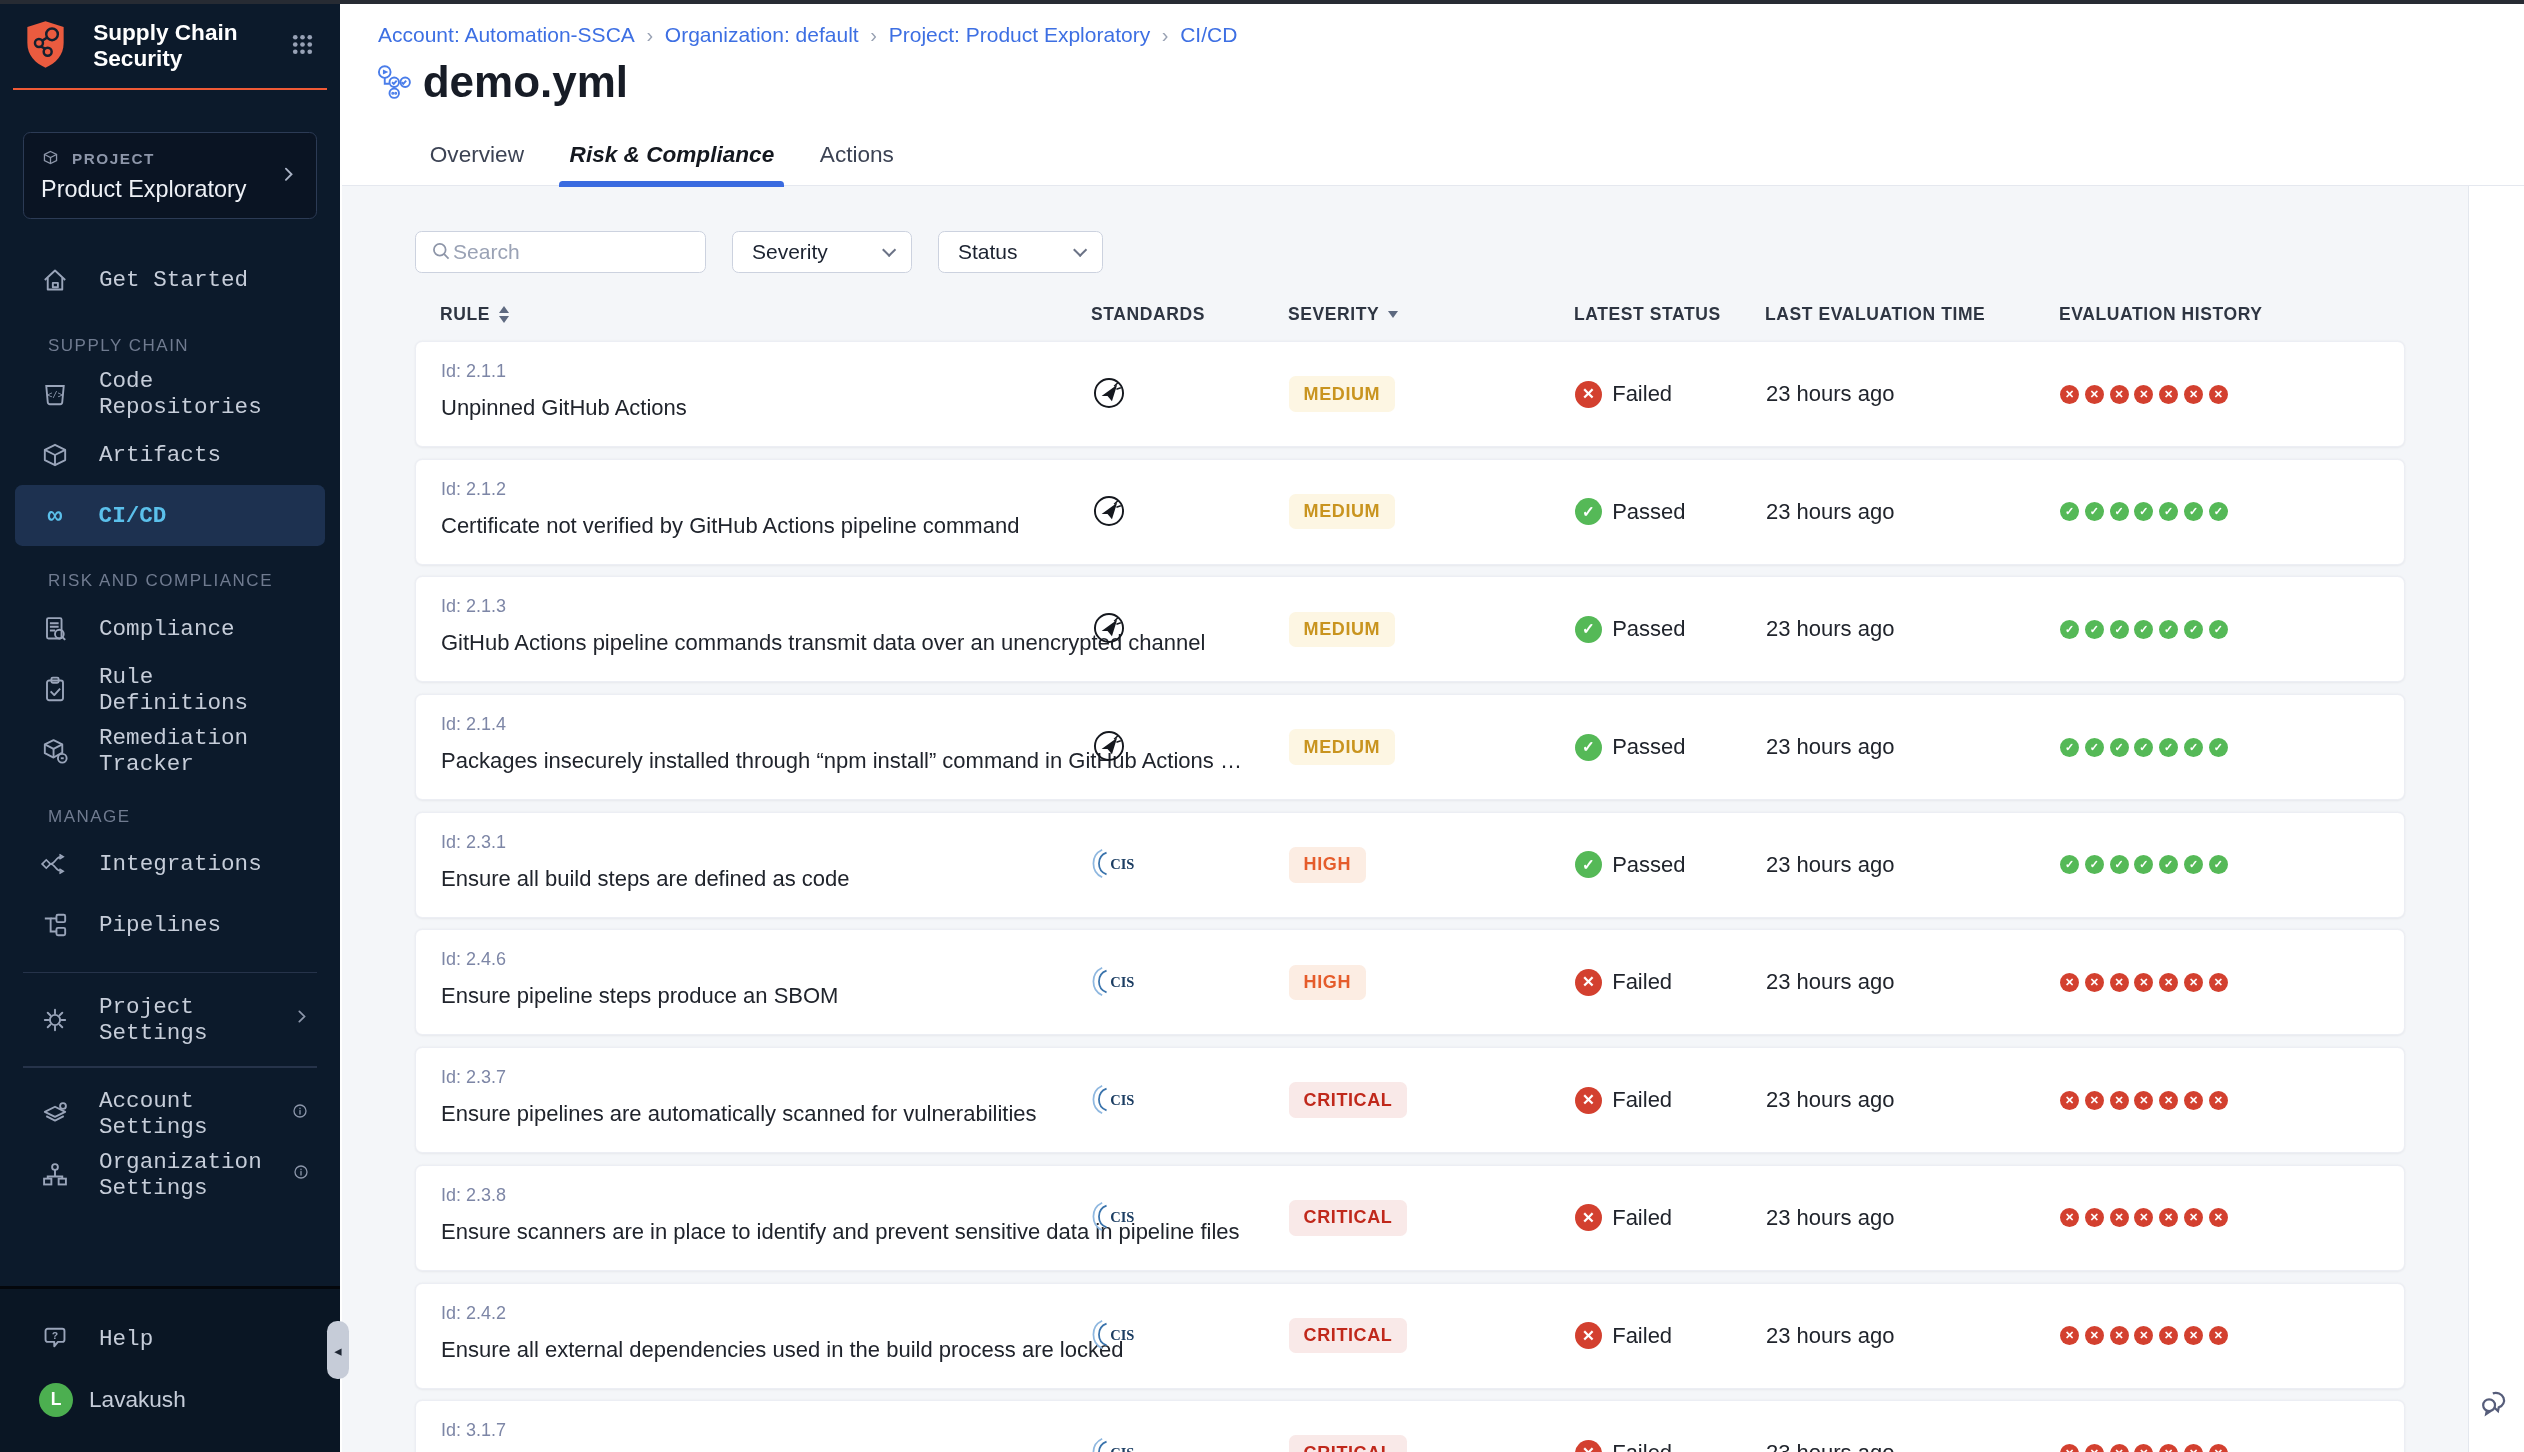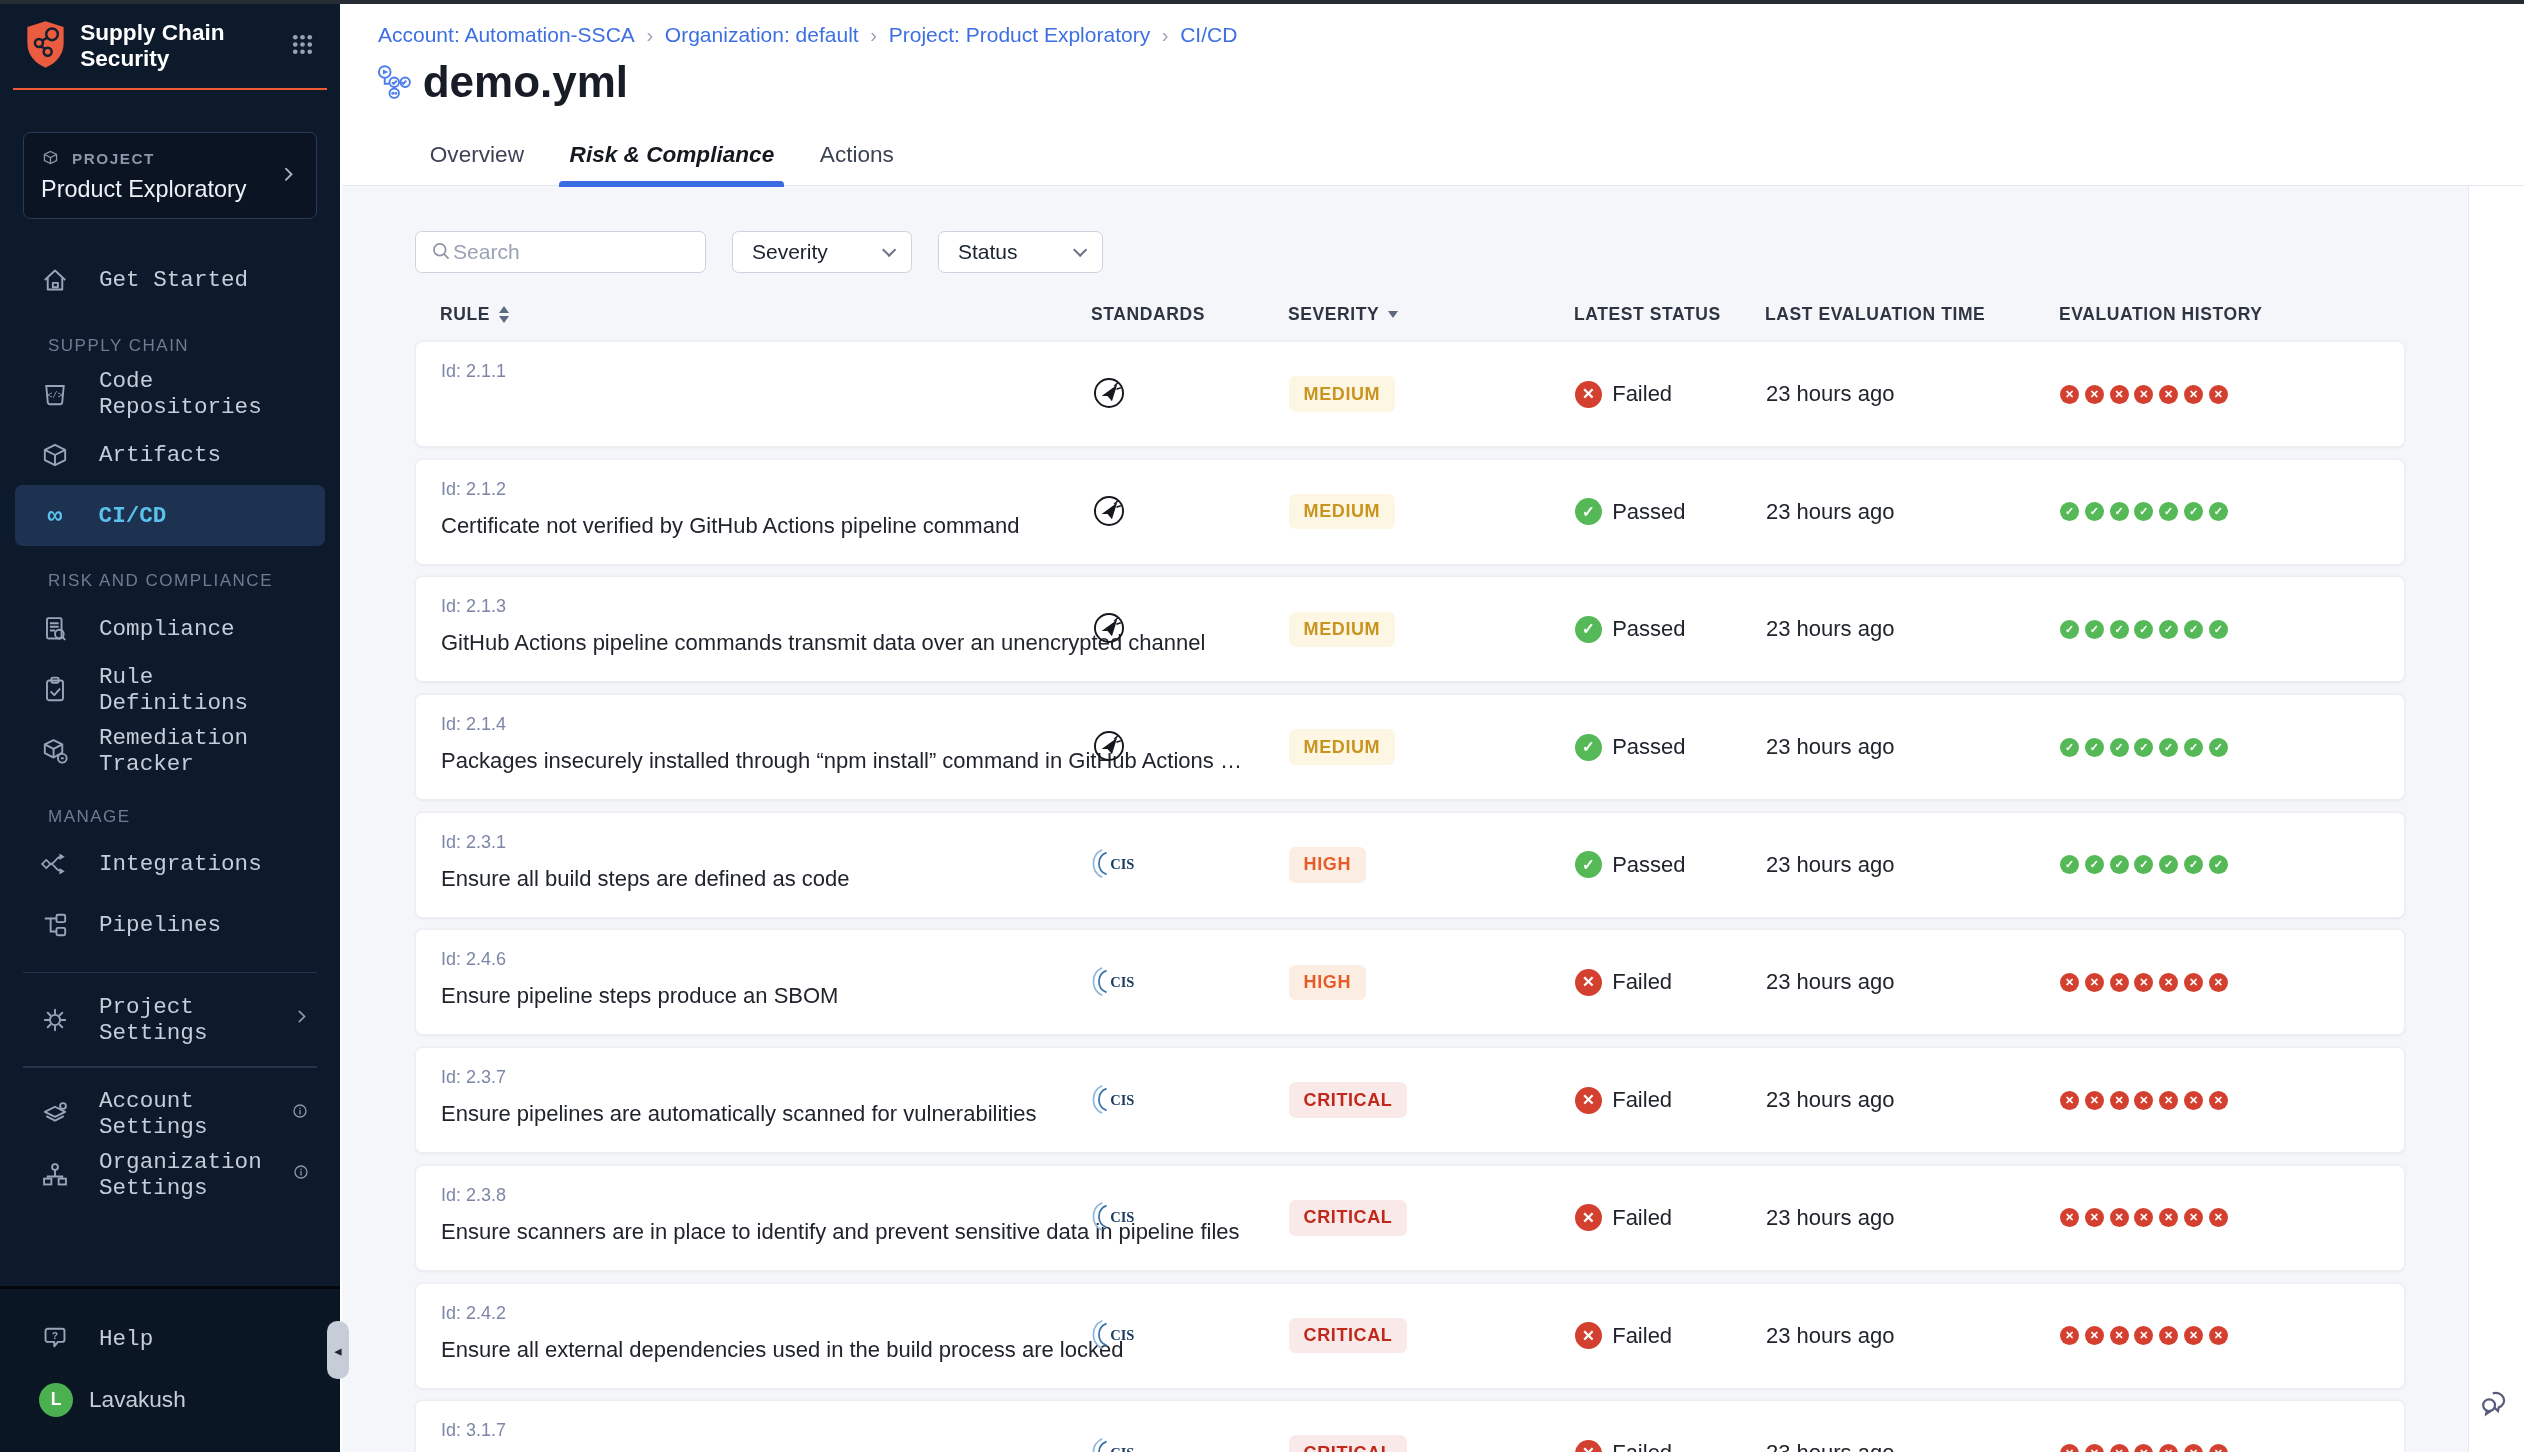--- a/index.html
+++ b/index.html
@@ -3,21 +3,21 @@
 <meta charset="utf-8">
 <style>
   * { box-sizing: border-box; margin: 0; padding: 0; }
   html, body { width: 2525px; height: 1452px; overflow: hidden; }
   body { font-family: "Liberation Sans", sans-serif; background: #f4f6f9; position: relative; }
 
   .top-strip { position: absolute; top: 0; left: 0; width: 100%; height: 4.4px; background: #272b33; z-index: 60; }
 
   
   .sidebar { position: absolute; left: 0; top: 0; width: 340px; height: 100%; background: #0c1a2b; z-index: 40; }
-  .logo-row { display: flex; align-items: center; gap: 12px; margin: 0 13px; padding: 19px 10.2px 16px 10.2px; border-bottom: 2.9px solid #f05a36; }
+  .logo-row { display: flex; align-items: center; gap: 25px; margin: 0 13px; padding: 19px 10.2px 16px 10.2px; border-bottom: 2.9px solid #f05a36; }
   .logo-title { color: #fff; font-size: 22.6px; font-weight: bold; line-height: 1.15; width: 153px; }
   .grid-icon { margin-left: auto; cursor: pointer; color: #98a2b6; }
   .project-card { margin: 42px 22.6px 0 22.6px; background: #0a1423; border: 1.5px solid #2c3b55; border-radius: 7.3px; padding: 14.6px 17.5px; display: flex; align-items: center; cursor: pointer; }
   .project-meta { display: flex; flex-direction: column; gap: 5.8px; }
   .project-label { display: flex; align-items: center; gap: 12px; color: #8d96a9; font-size: 15.3px; letter-spacing: 1.5px; font-weight: bold; }
   .project-name { color: #eef1f6; font-size: 23.4px; }
   .project-chevron { margin-left: auto; color: #aab3c5; }
   .nav { margin-top: 31px; }
   .nav-item { display: flex; align-items: center; gap: 28px; height: 61px; padding: 0 29px 0 39px; color: #c6cdd9; font-size: 22.6px; cursor: pointer; font-family: Liberation Mono, monospace; }
   .nav-item .nicon { width: 32px; height: 32px; color: #9aa5ba; flex: 0 0 32px; }
@@ -362,20 +362,21 @@
             <span>LAST EVALUATION TIME</span>
           </div>
         <div class="th">
             <span>EVALUATION HISTORY</span>
           </div>
       </div>
       <div class="tbody">
   <div class="trow">
     <div class="rule-cell">
       <div class="rule-id">Id: 2.1.1</div>
+      <div class="rule-name">Unpinned GitHub Actions</div>
     </div>
     <div><span class="std-icon">
                 <svg width="34" height="34" viewBox="0 0 46 46">
                   <circle cx="23" cy="23" r="19" fill="none" stroke="#15181e" stroke-width="2.6"></circle>
                   <path fill="#15181e" d="M13 27 L34 12 L27 34 L21 27 Z"></path>
                   <path d="M30 14 l5 -5 M33 18 l6 -2" stroke="#15181e" stroke-width="2" fill="none"></path>
                 </svg>
               </span></div>
     <div><span class="sev-badge sev-medium">MEDIUM</span></div>
     <div class="status-cell">

